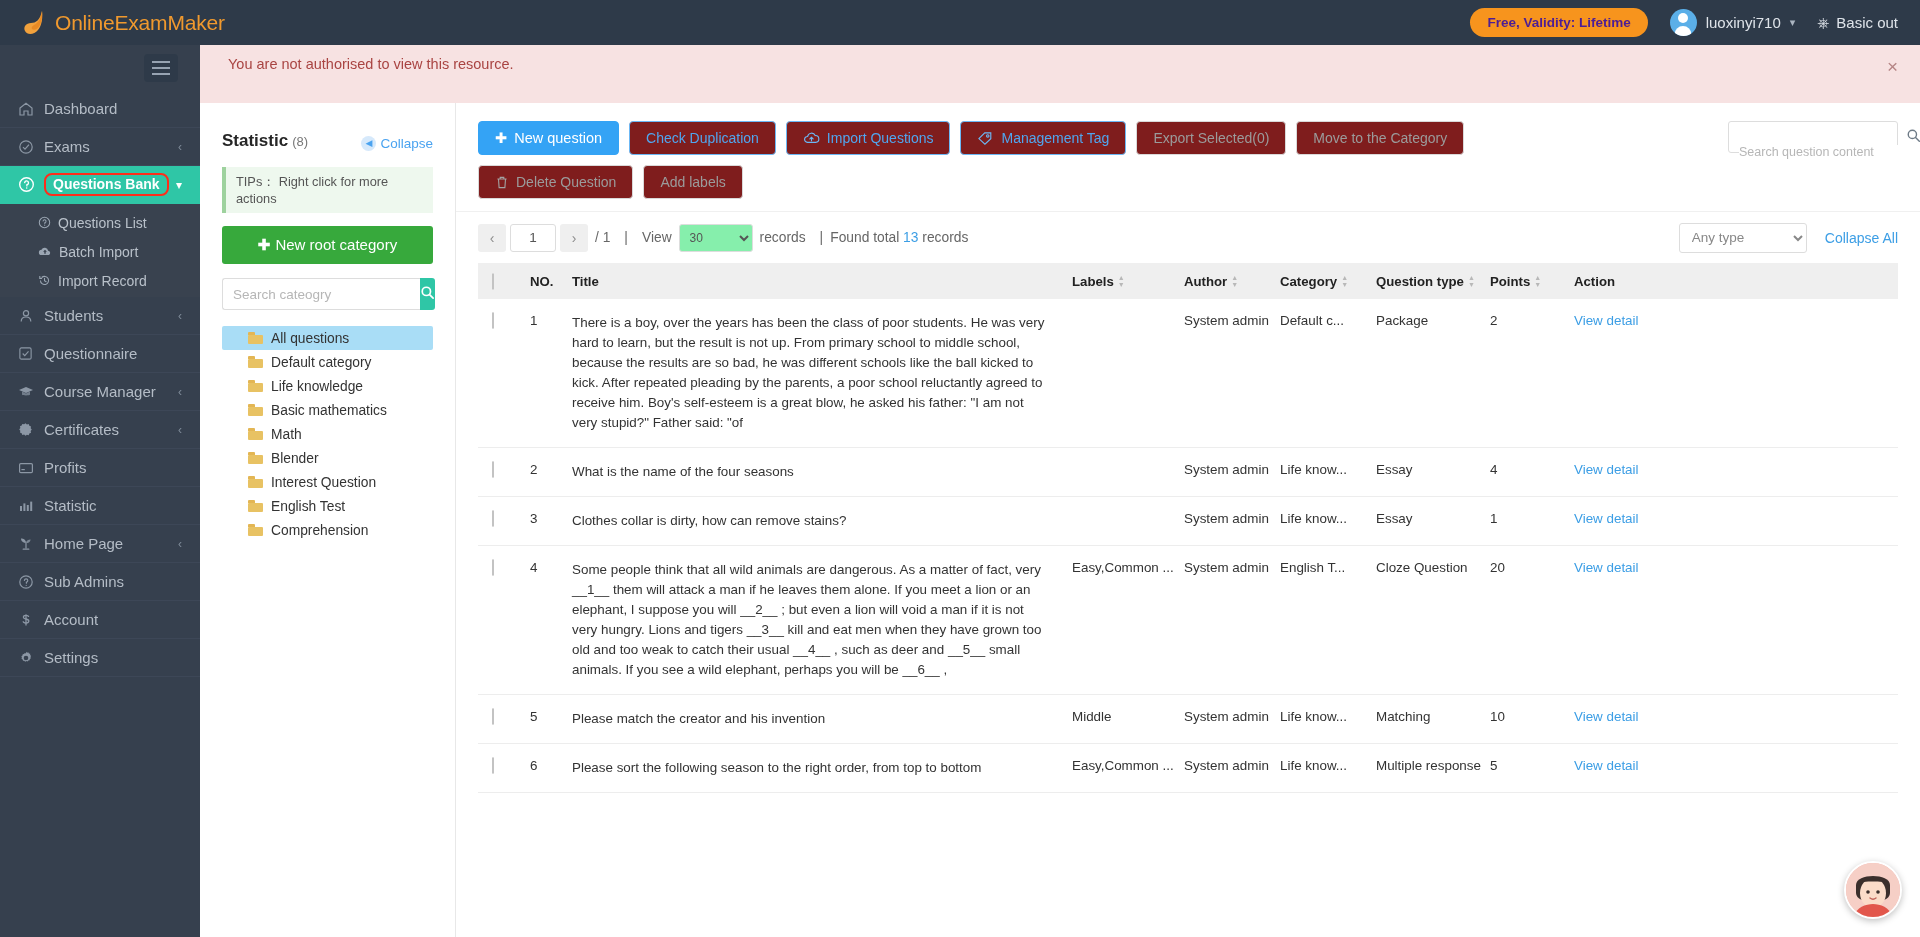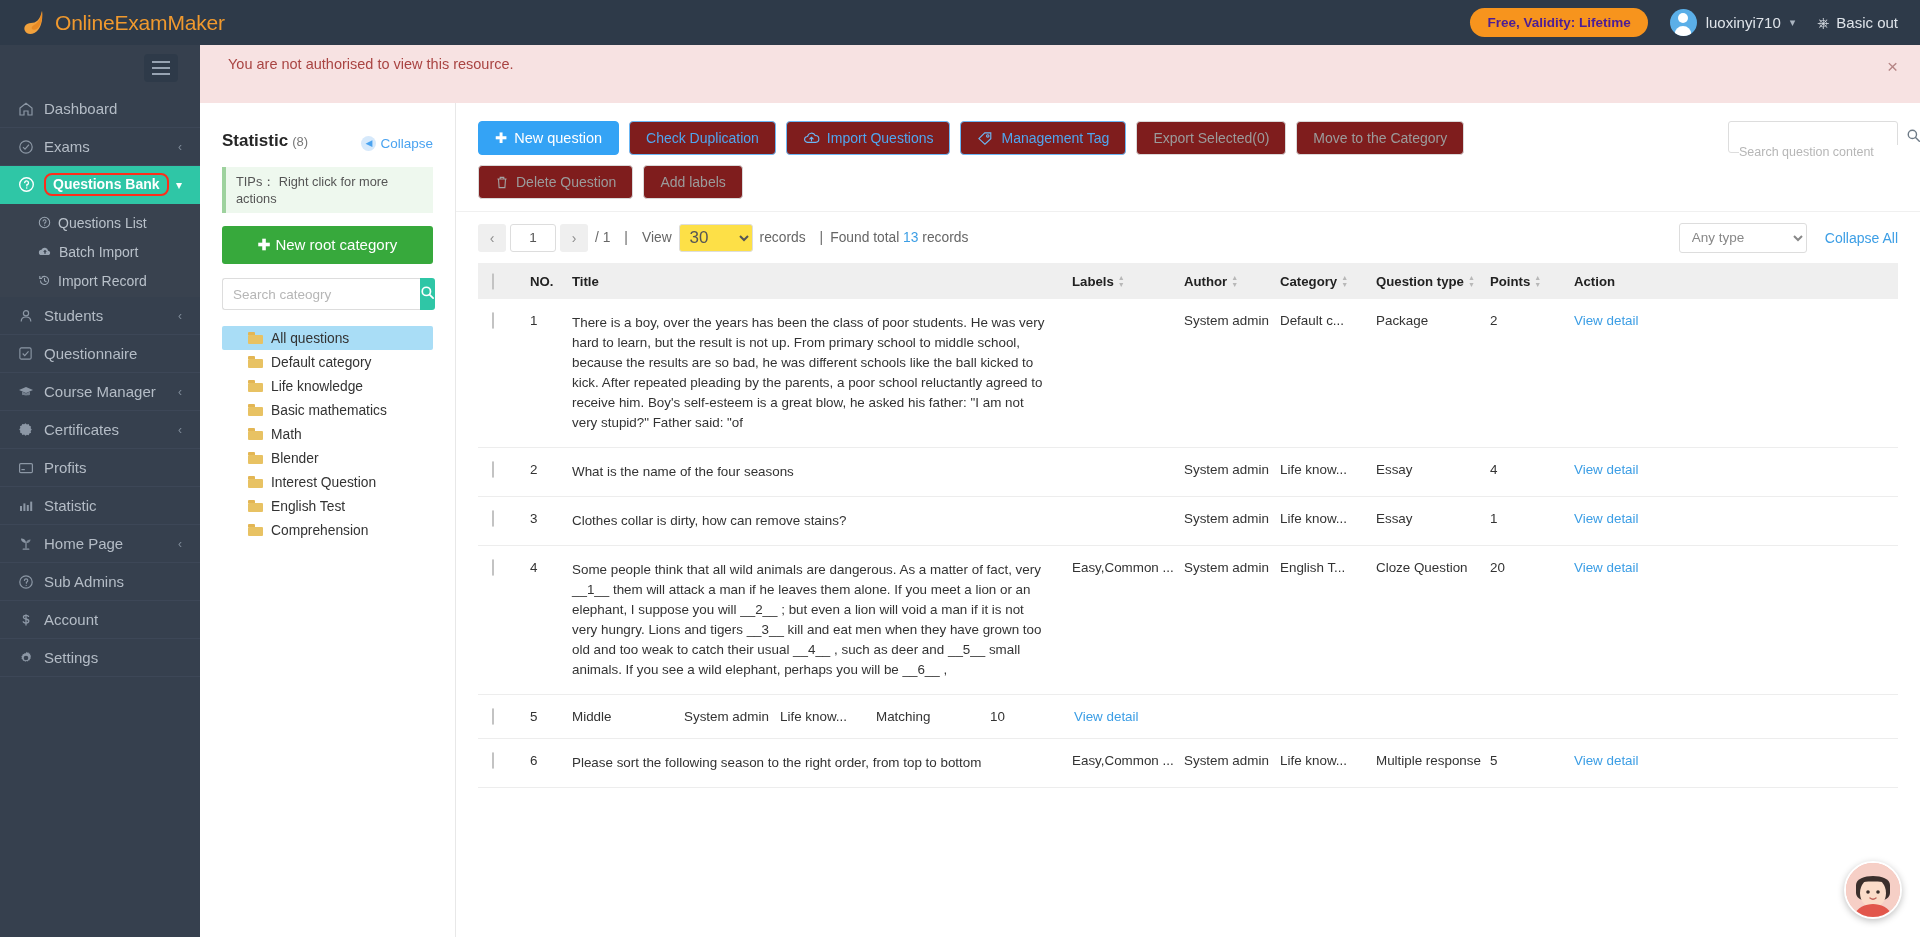--- a/index.html
+++ b/index.html
@@ -175,22 +175,22 @@
     display: flex; align-items: center; justify-content: center; font-size: 14px;
   }
   .pg-input {
     width: 46px; height: 28px; border: 1px solid #ddd; border-radius: 3px; margin: 0 4px;
     text-align: center; font-size: 13.5px; color: #555; outline: none;
     font-family: "Liberation Sans", sans-serif;
   }
   .pg-text { font-size: 13.8px; color: #666; margin: 0 7px; }
   .pg-select {
     width: 74px; height: 28px; border: 1px solid #ddd; border-radius: 3px;
-    font-size: 17px; color: #555; padding: 0 6px; outline: none;
-    font-family: "Liberation Sans", sans-serif; background: #fde047;
+    font-size: 12px; color: #555; padding: 0 6px; outline: none;
+    font-family: "Liberation Sans", sans-serif; background: #86efac;
   }
   .pg-found { font-size: 13.8px; color: #666; }
   .pg-found b { color: #3c9ee5; font-weight: normal; }
   .pg-right { margin-left: auto; display: flex; align-items: center; gap: 18px; }
   .type-select {
     width: 128px; height: 30px; border: 1px solid #ddd; border-radius: 3px;
     font-size: 13.5px; color: #888; padding: 0 8px; outline: none; background: #fff;
     font-family: "Liberation Sans", sans-serif;
   }
   .collapse-all { color: #3c9ee5; font-size: 14px; }
@@ -701,20 +701,21 @@
       <div class="c-auth">System admin</div>
       <div class="c-cat">English T...</div>
       <div class="c-qtype">Cloze Question</div>
       <div class="c-pts">20</div>
       <div class="c-act"><span class="view-link">View detail</span></div>
     </div>
 
     <div class="row">
       <div class="c-chk"><span class="chk"></span></div>
       <div class="c-no">5</div>
+      <div class="c-title">Please match the creator and his invention</div>
       <div class="c-lab">Middle</div>
       <div class="c-auth">System admin</div>
       <div class="c-cat">Life know...</div>
       <div class="c-qtype">Matching</div>
       <div class="c-pts">10</div>
       <div class="c-act"><span class="view-link">View detail</span></div>
     </div>
 
     <div class="row">
       <div class="c-chk"><span class="chk"></span></div>

